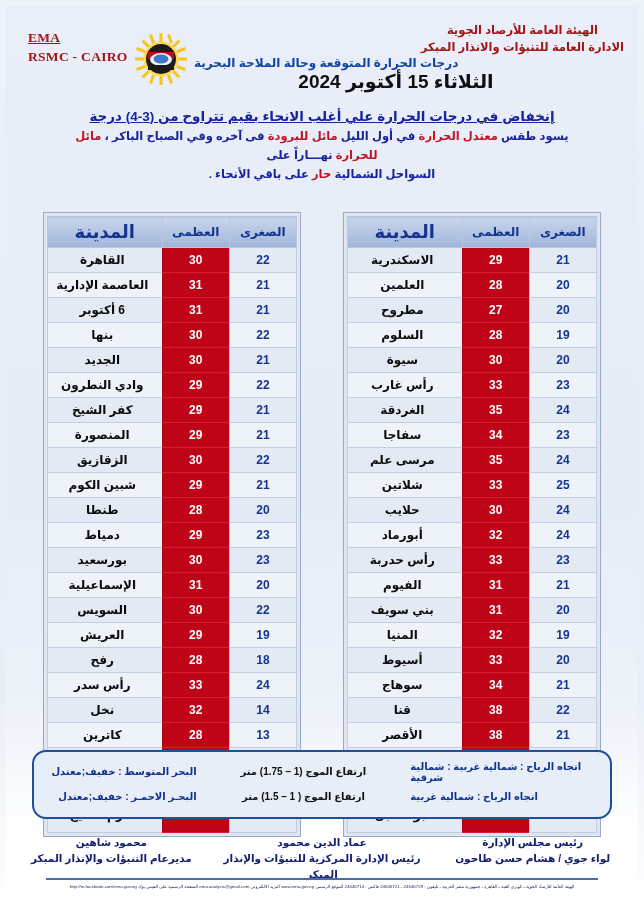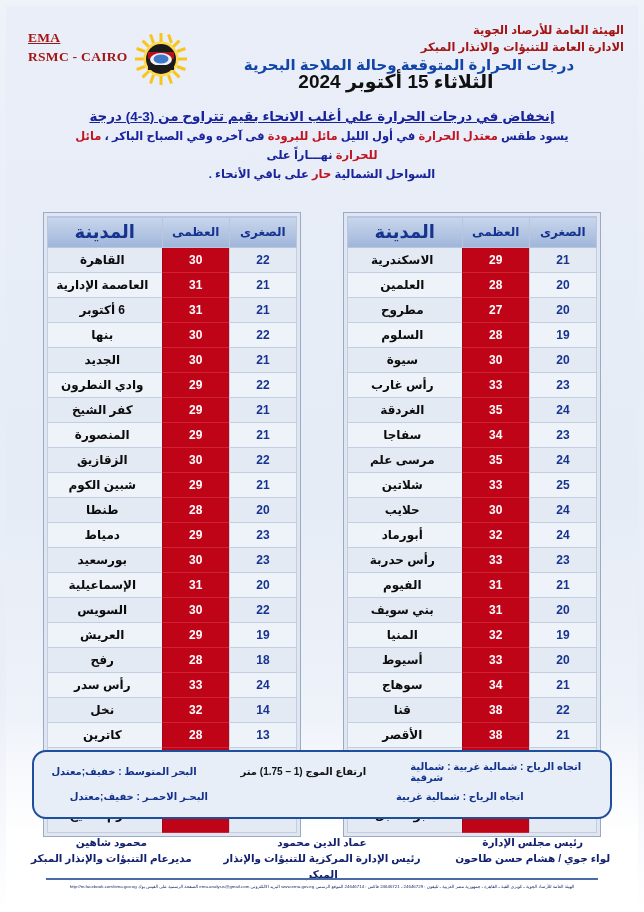--- a/index.html
+++ b/index.html
@@ -30,26 +30,26 @@
     direction:ltr;text-align:left;
     font-family:"Liberation Serif","DejaVu Serif",serif;
   }
   .ema-block .l1{text-decoration:underline;}
   .logo{
     position:absolute;left:128px;top:26px;
     width:54px;height:54px;
   }
   .org-lines{
     position:absolute;right:14px;top:16px;
-    text-align:right;color:#a31515;font-weight:bold;
+    text-align:center;color:#a31515;font-weight:bold;
     font-size:11.5px;line-height:17px;
   }
   .doc-title{
     position:absolute;right:14px;top:50px;width:430px;
-    text-align:center;color:#1245a8;font-weight:bold;font-size:15px;
+    text-align:left;color:#1245a8;font-weight:bold;font-size:12px;
   }
   .doc-date{
     position:absolute;right:72px;top:64px;width:340px;
     text-align:center;color:#101010;font-weight:bold;font-size:19px;
     letter-spacing:.5px;
   }
 
   
   .alert-line{
     margin:6px auto 0;width:540px;text-align:center;
@@ -474,20 +474,21 @@
   </div>
 
   <div class="sea-box">
     <div class="sea-row">
       <span class="s-wind">اتجاه الرياح : شمالية غربية : شمالية شرقية</span>
       <span class="s-wave">ارتفاع الموج (1 – 1.75) متر</span>
       <span class="s-name">البحر المتوسط : خفيف;معتدل</span>
     </div>
     <div class="sea-row">
       <span class="s-wind">اتجاه الرياح : شمالية غربية</span>
+      <span class="s-wave">ارتفاع الموج ( 1 – 1.5) متر</span>
       <span class="s-name">البحـر الاحمـر : خفيف;معتدل</span>
     </div>
   </div>
 
   <div class="signs">
     <div class="sign">
       <div>رئيس مجلس الإدارة</div>
       <div>لواء جوي / هشام حسن طاحون</div>
     </div>
     <div class="sign">

